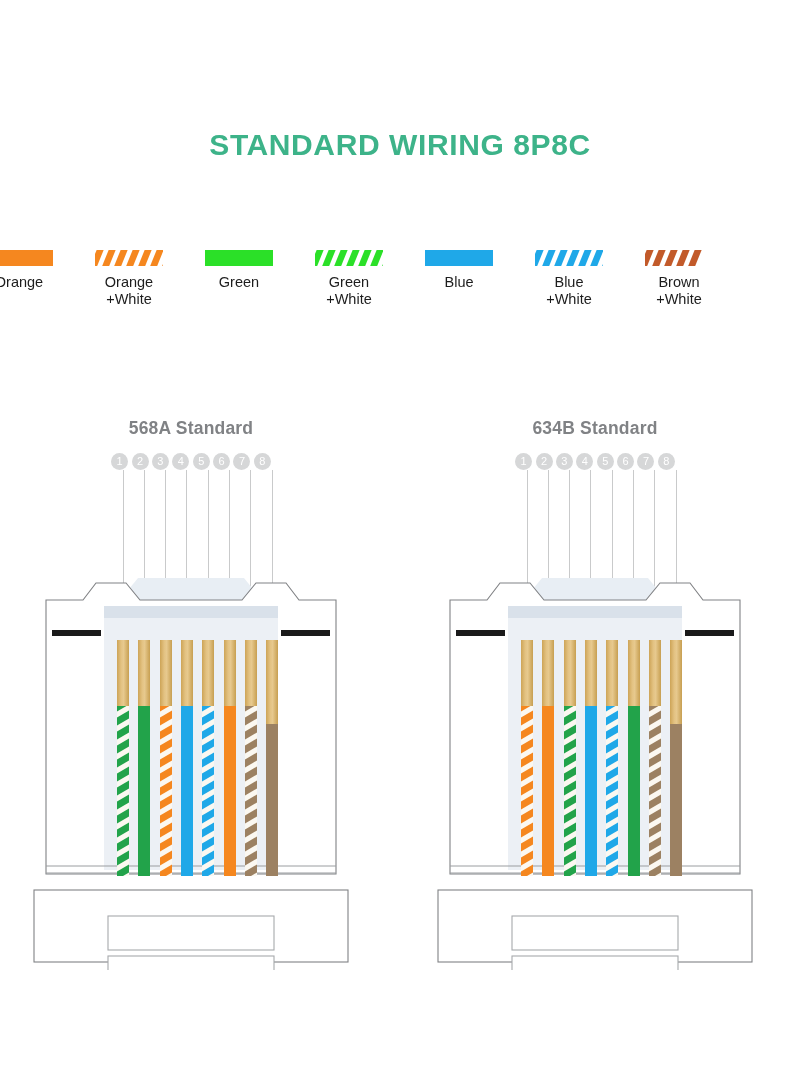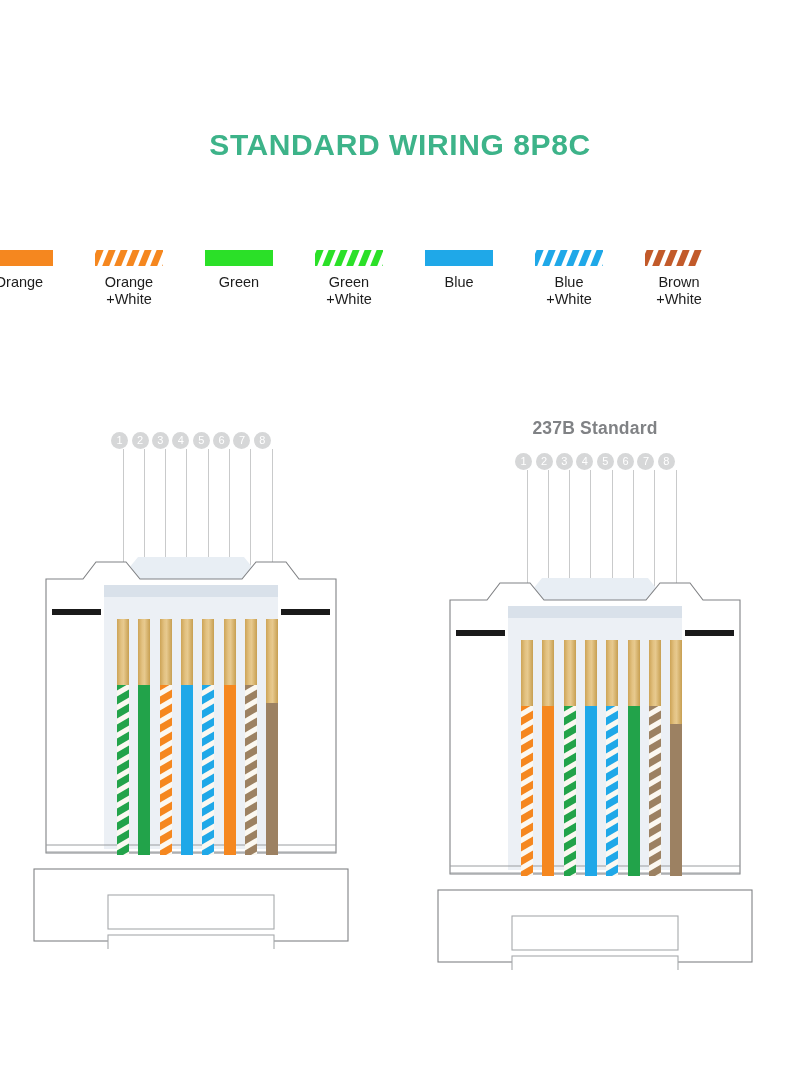--- a/index.html
+++ b/index.html
@@ -226,20 +226,21 @@
           <i style="left: 48px; background: rgb(194, 90, 42);"></i>
           <i style="left: 60px; background: rgb(194, 90, 42);"></i>
         </div>
       </div>
       <div class="legend-label">Brown
 +White</div>
     </div>
   </div>
 
 <div class="panel" id="panel-a">
+  <div class="panel-title">568A Standard</div>
   <div class="pin-numbers">
       <div class="pin-num" style="background: rgb(214, 215, 216);">1</div>
       <div class="pin-num" style="background: rgb(214, 215, 216);">2</div>
       <div class="pin-num" style="background: rgb(214, 215, 216);">3</div>
       <div class="pin-num" style="background: rgb(214, 215, 216);">4</div>
       <div class="pin-num" style="background: rgb(214, 215, 216);">5</div>
       <div class="pin-num" style="background: rgb(214, 215, 216);">6</div>
       <div class="pin-num" style="background: rgb(214, 215, 216);">7</div>
       <div class="pin-num" style="background: rgb(214, 215, 216);">8</div>
     </div>
@@ -370,21 +371,21 @@
           <div class="pin" style="height: 84px;"></div>
           <div class="cond" style="top: 84px; height: 152px;">
             <div class="base" style="background: rgb(156, 129, 98);"></div>
           </div>
         </div>
       </div>
     </div>
 </div>
 
 <div class="panel" id="panel-b">
-  <div class="panel-title">237B Standard</div>
+  <div class="panel-title">634B Standard</div>
   <div class="pin-numbers">
       <div class="pin-num" style="background: rgb(214, 215, 216);">1</div>
       <div class="pin-num" style="background: rgb(214, 215, 216);">2</div>
       <div class="pin-num" style="background: rgb(214, 215, 216);">3</div>
       <div class="pin-num" style="background: rgb(214, 215, 216);">4</div>
       <div class="pin-num" style="background: rgb(214, 215, 216);">5</div>
       <div class="pin-num" style="background: rgb(214, 215, 216);">6</div>
       <div class="pin-num" style="background: rgb(214, 215, 216);">7</div>
       <div class="pin-num" style="background: rgb(214, 215, 216);">8</div>
     </div>

